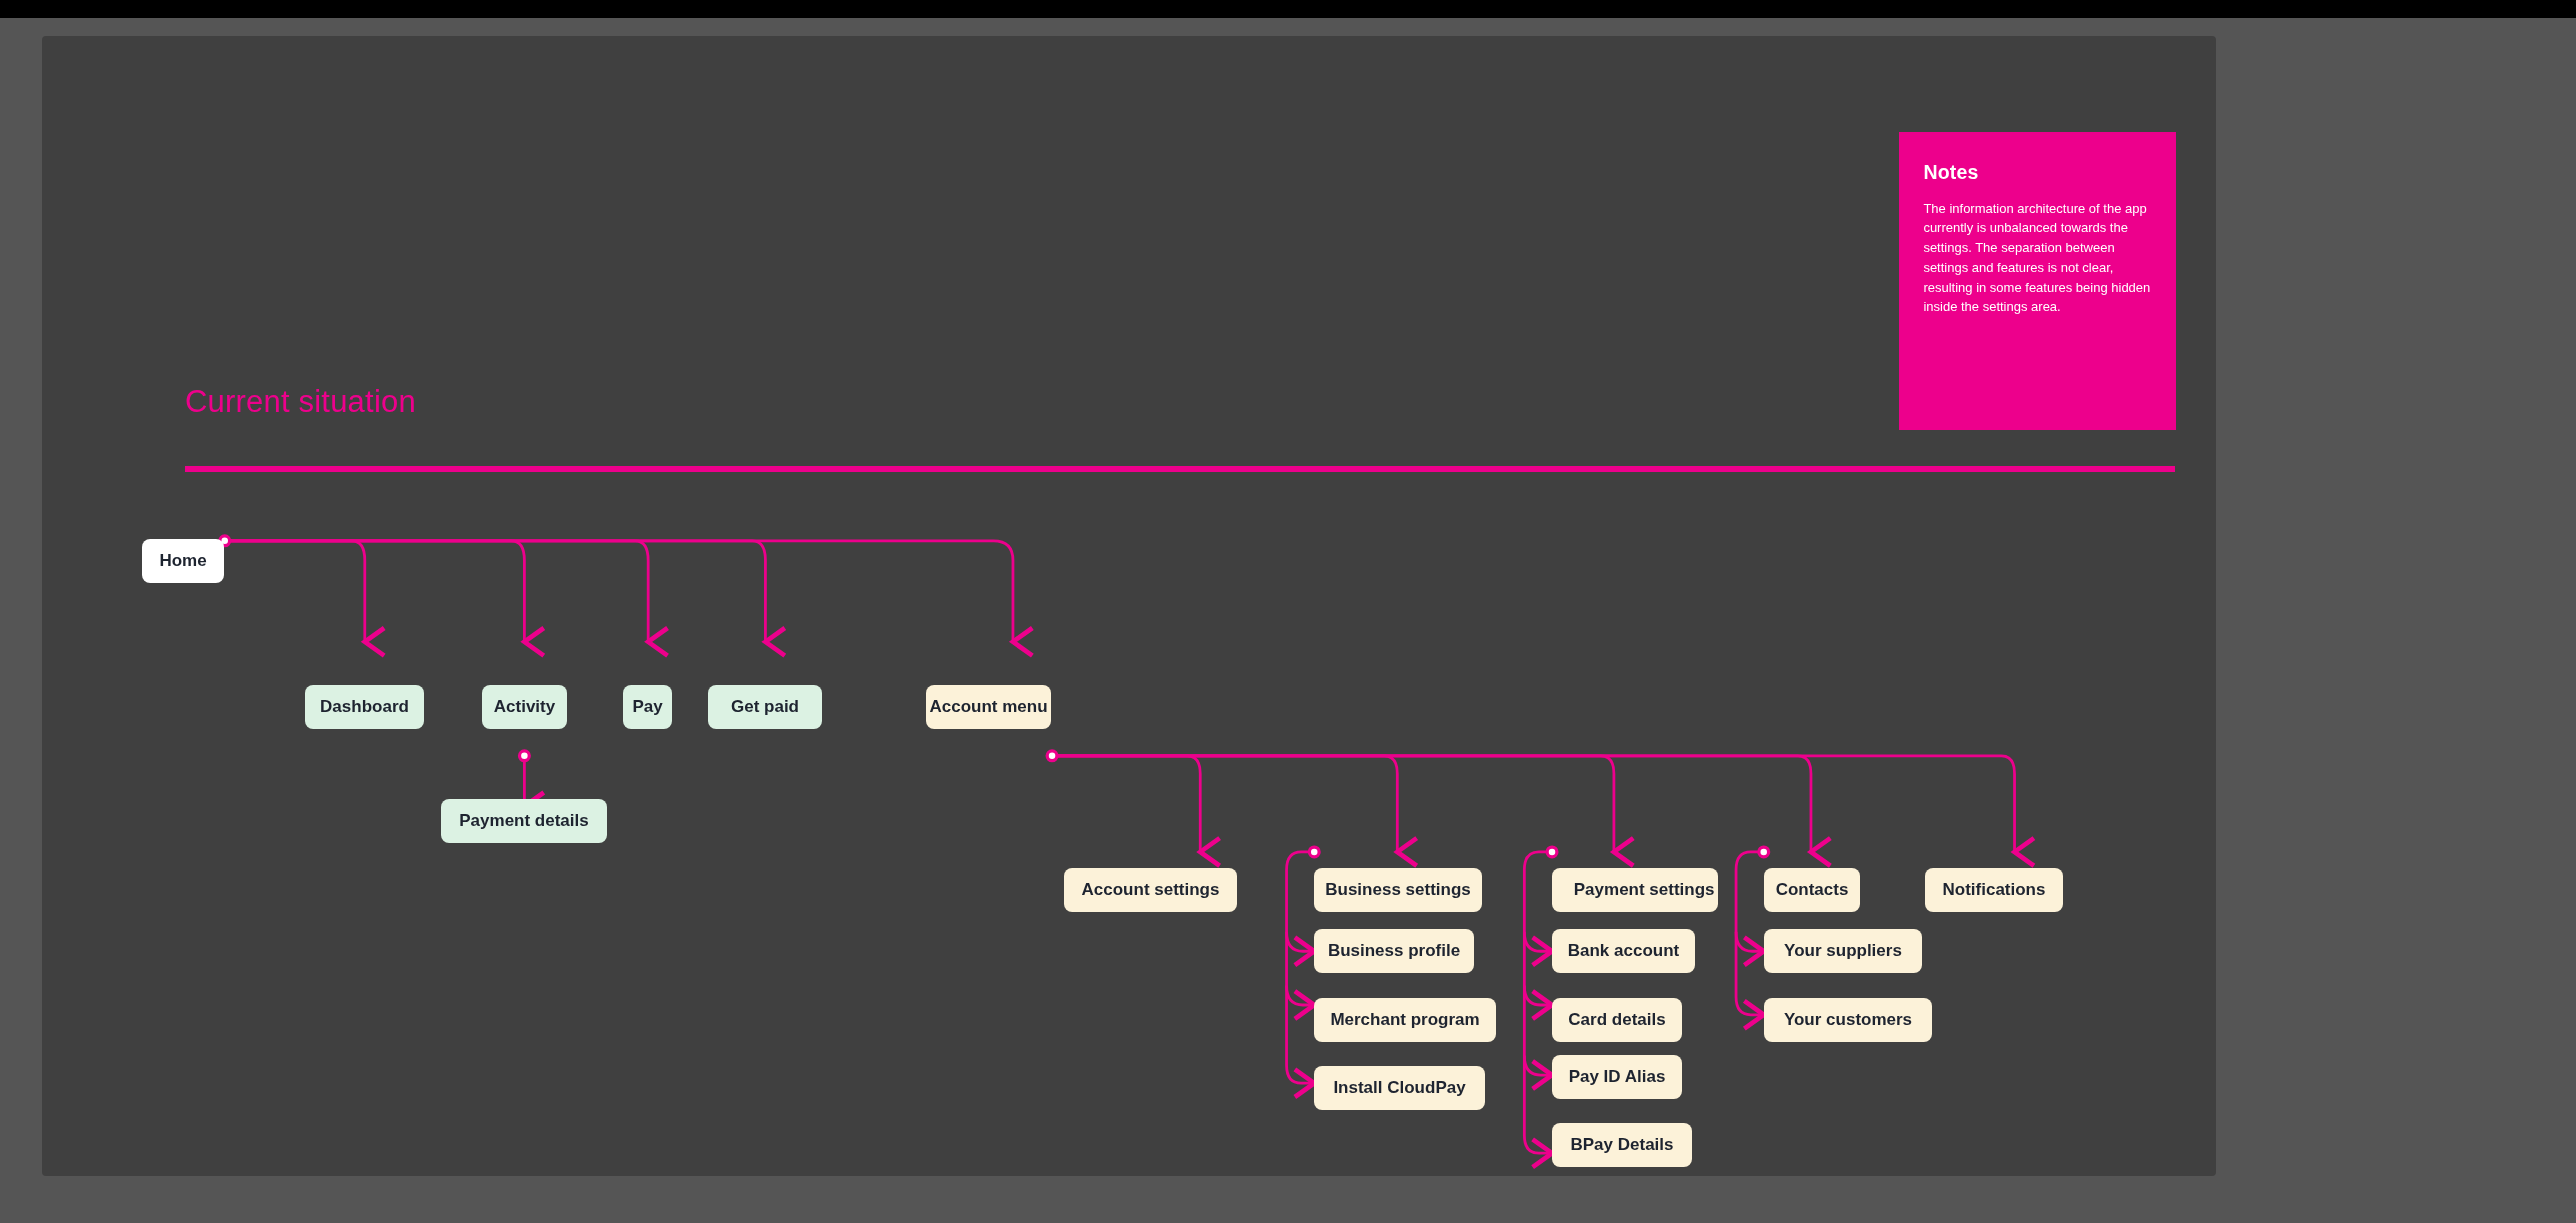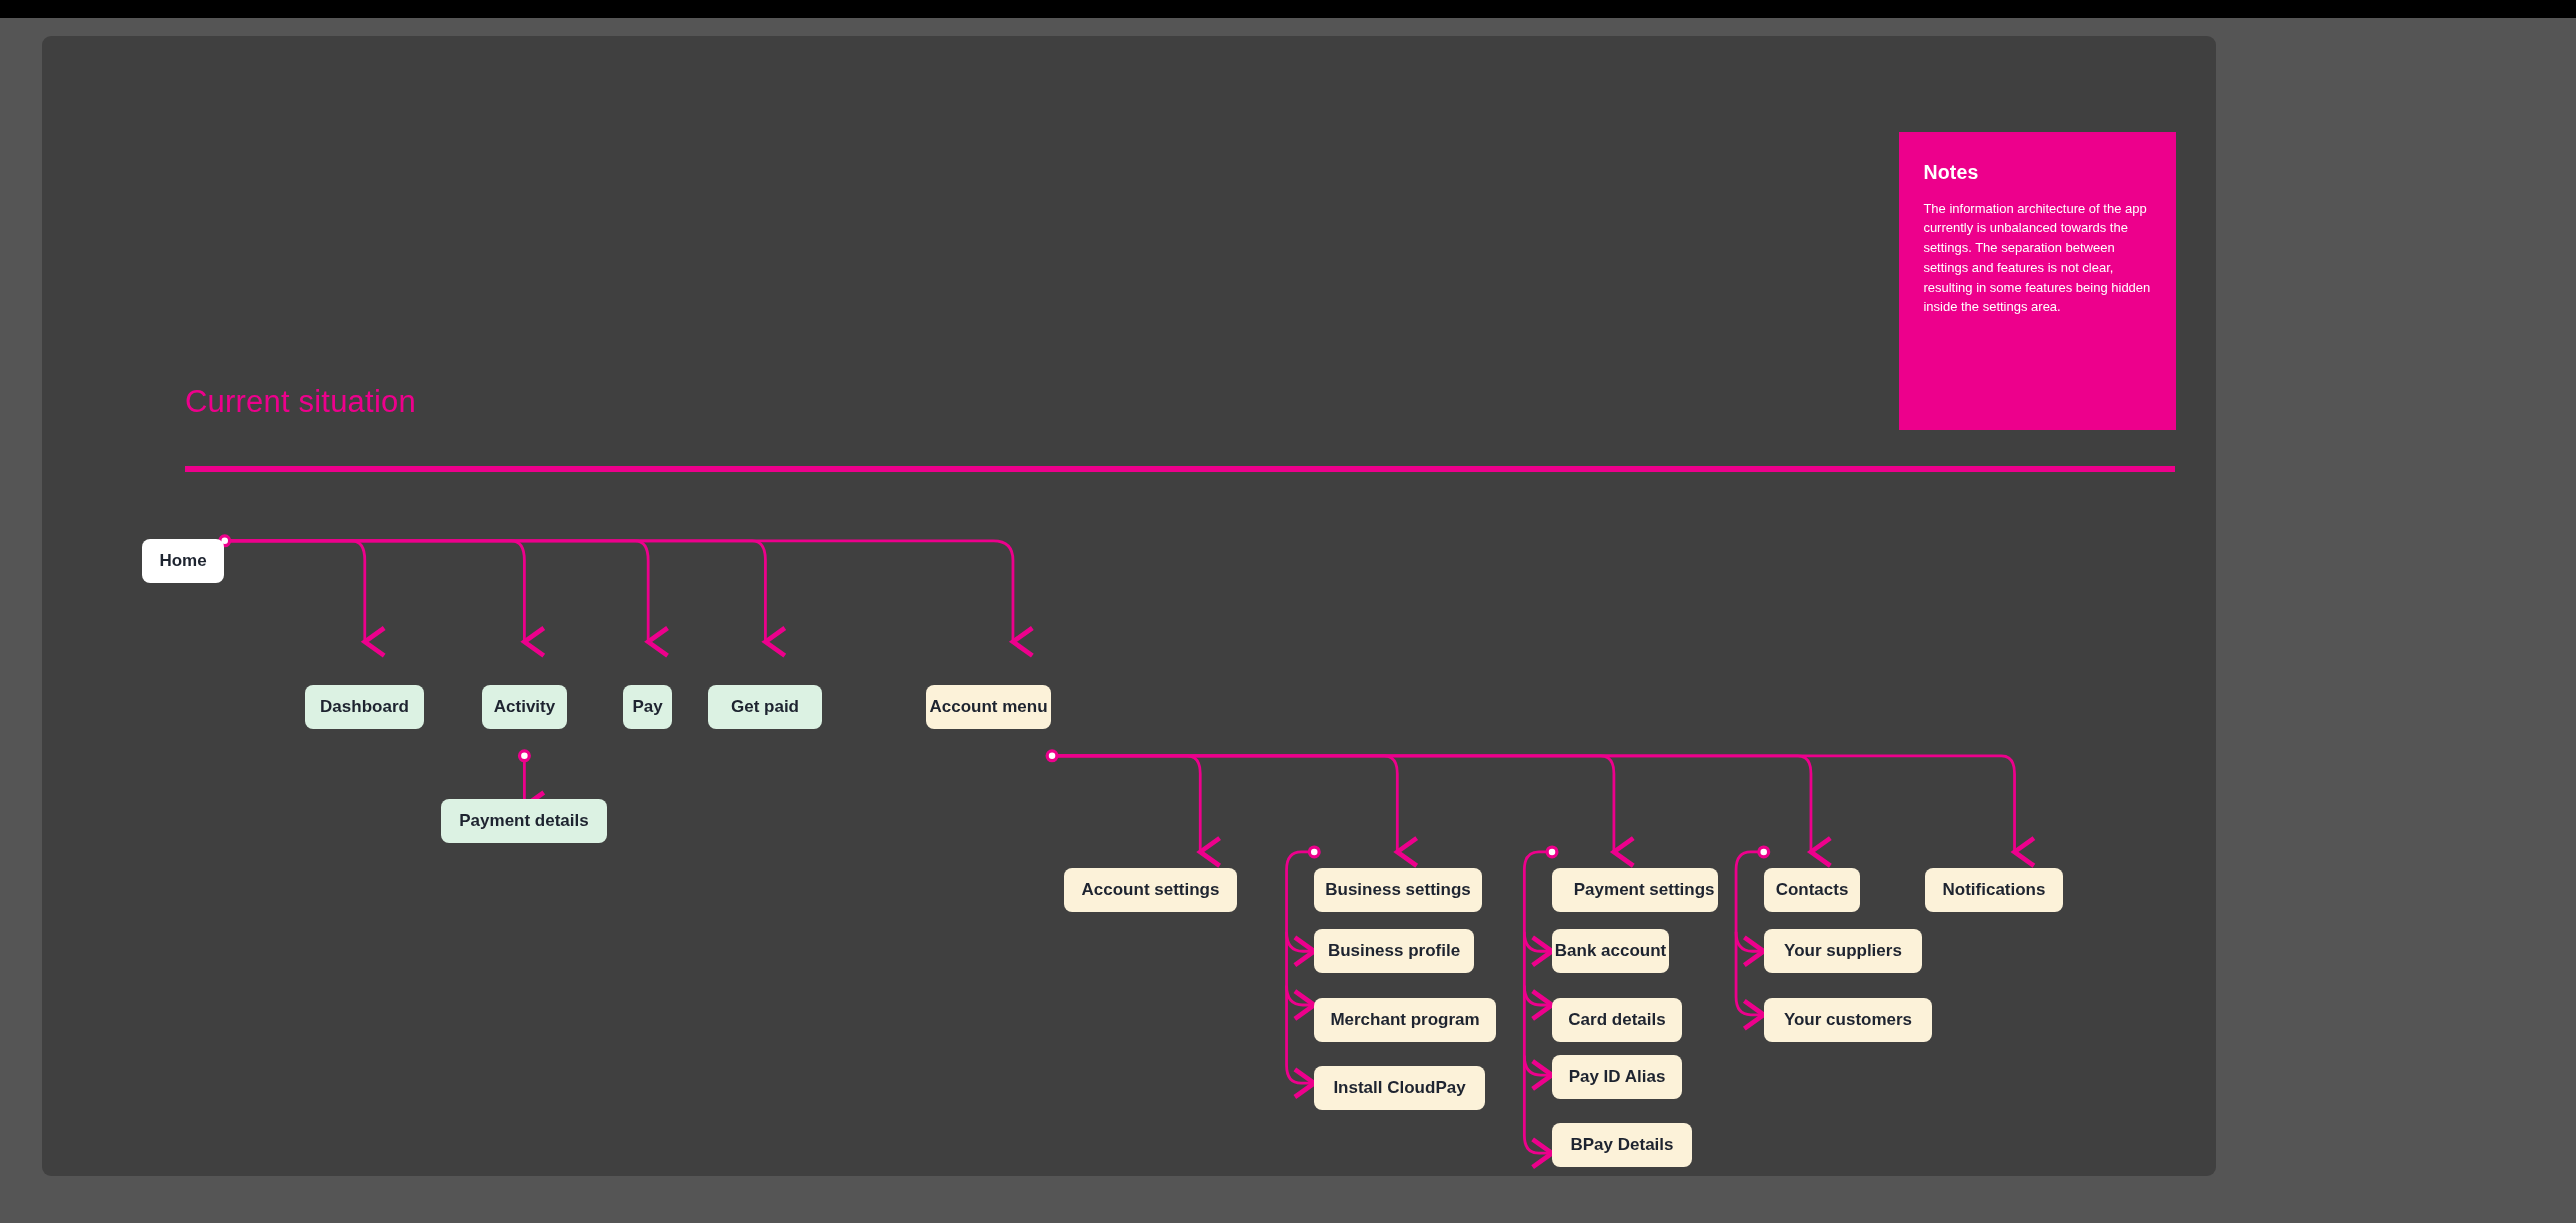--- a/index.html
+++ b/index.html
@@ -12,21 +12,21 @@
   }
   #outer-bg {
     position:absolute; left:0; top:18px; width:2576px; height:1205px;
     background:#555555;
   }
   #top-bar {
     position:absolute; left:0; top:0; width:2576px; height:18px; background:#000;
   }
   #canvas {
     position:absolute; left:42px; top:36px; width:2174px; height:1140px;
-    background:#404040; border-radius:9px; overflow:hidden;
+    background:#404040; border-radius:4px; overflow:hidden;
   }
   
   #notes-card {
     position:absolute; left:1857px; top:96px; width:277px; height:298px;
     background:#ED008C; padding:29px 24.4px 0 24.4px;
   }
   #notes-title {
     color:#ffffff; font-size:19.5px; font-weight:bold; letter-spacing:0.2px;
     margin-bottom:14.7px;
   }
@@ -172,21 +172,21 @@
   <div class="node cream" style="left:1272px; top:893px; width:160px;">
     <span>Business profile</span>
   </div>
   <div class="node cream" style="left:1272px; top:962px; width:182px;">
     <span>Merchant program</span>
   </div>
   <div class="node cream" style="left:1272px; top:1030px; width:171px;">
     <span>Install CloudPay</span>
   </div>
 
-  <div class="node cream" style="left:1510px; top:893px; width:117px;">
+  <div class="node cream" style="left:1510px; top:893px; width:143px;">
     <span>Bank account</span>
   </div>
   <div class="node cream" style="left:1510px; top:962px; width:130px;">
     <span>Card details</span>
   </div>
   <div class="node cream" style="left:1510px; top:1019px; width:130px;">
     <span>Pay ID Alias</span>
   </div>
   <div class="node cream" style="left:1510px; top:1087px; width:140px;">
     <span>BPay Details</span>

